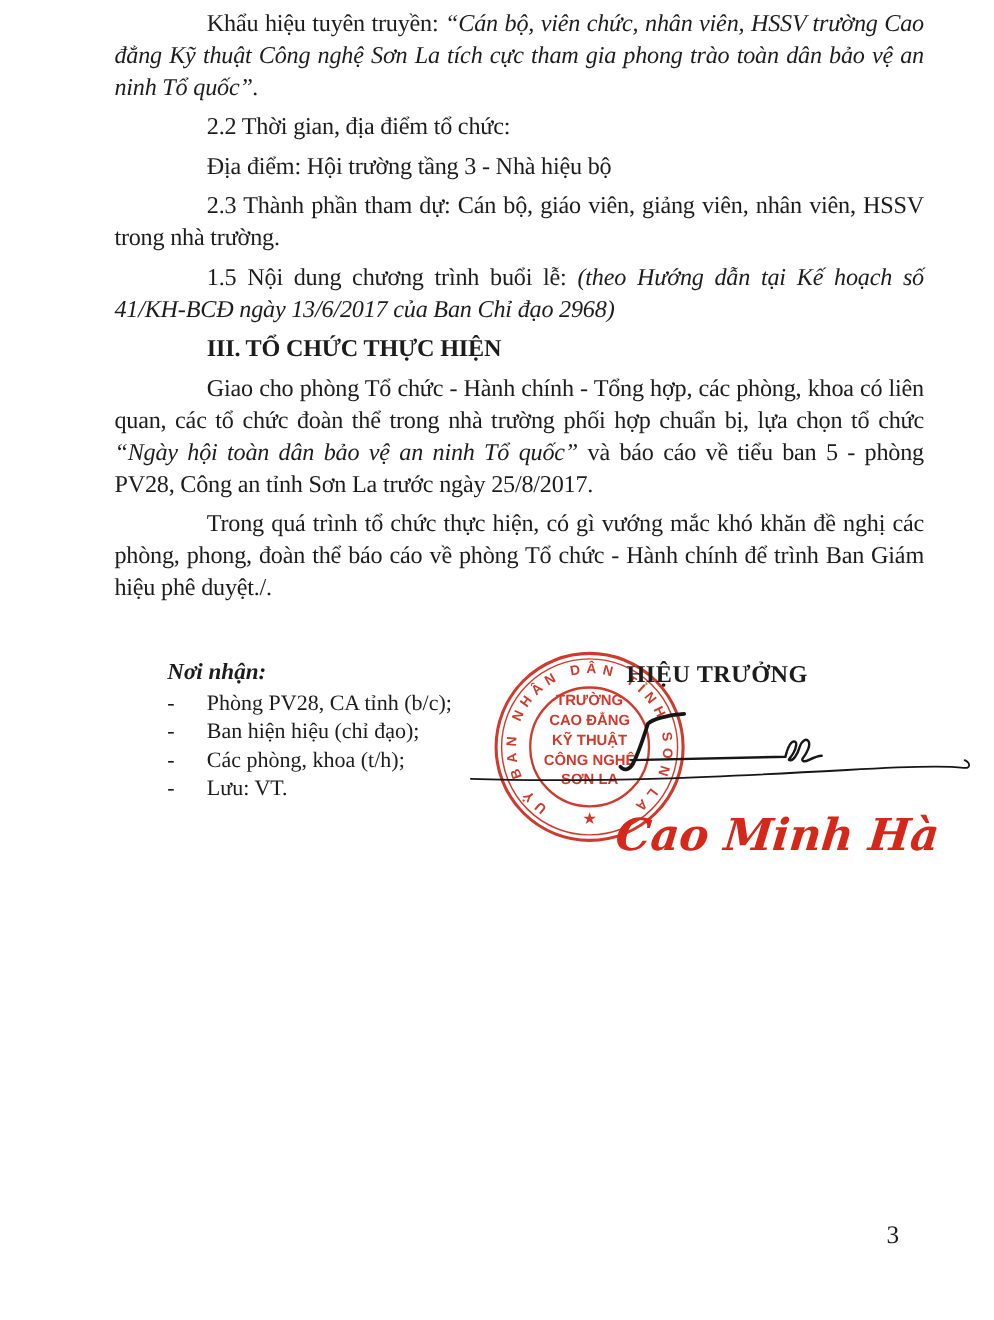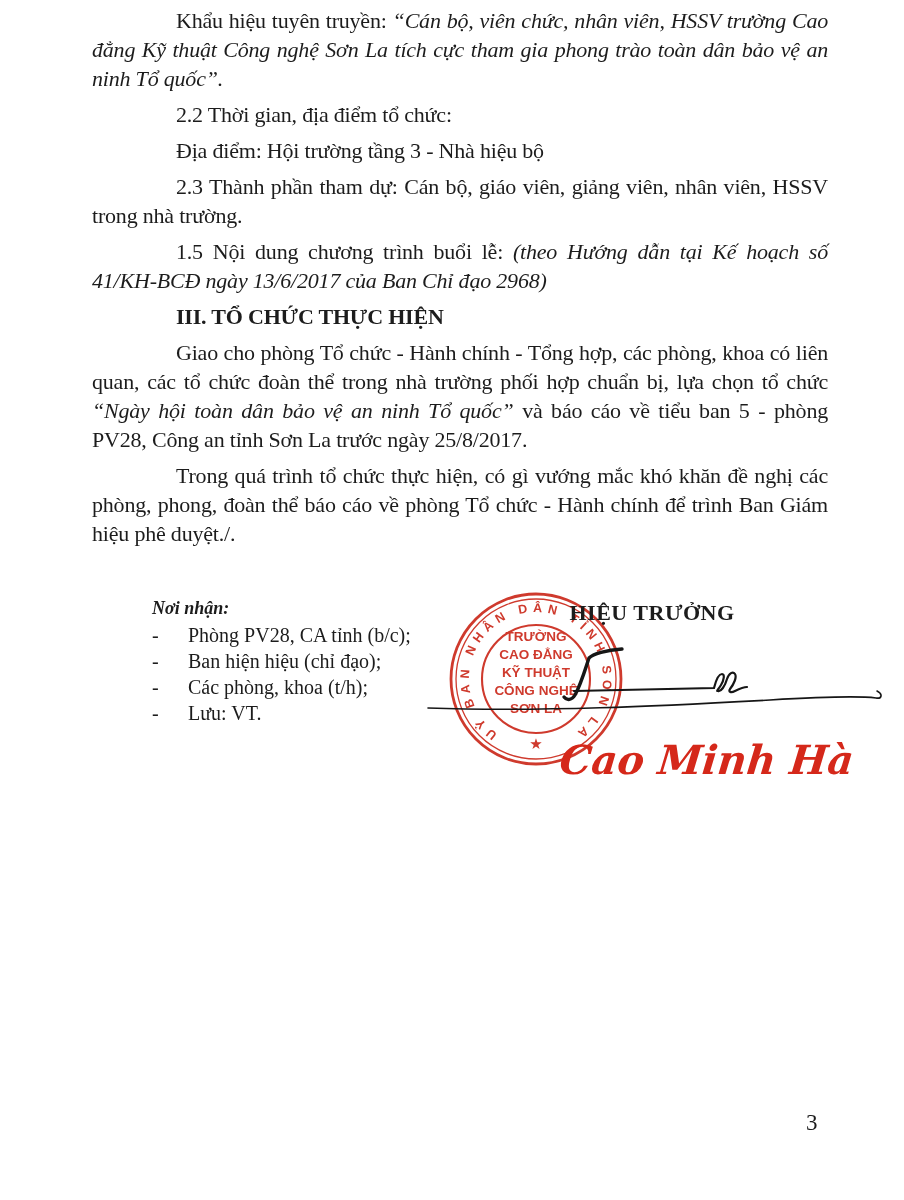--- a/index.html
+++ b/index.html
@@ -2,29 +2,29 @@
 <html><head>
 <meta charset="utf-8">
 <style>
   html,body { margin:0; padding:0; background:#e8e8e8; }
   .page {
     position:relative; width:904px; height:1200px; background:#ffffff;
     font-family:"Liberation Serif","DejaVu Serif",serif; color:#1c1c1c;
     overflow:hidden; margin:0 auto;
   }
   .body-text {
-    position:absolute; left:92px; top:6px; width:736px;
+    position:absolute; left:104px; top:6px; width:736px;
     font-size:22px; line-height:29px; text-align:justify; letter-spacing:-0.2px;
   }
   .body-text p { margin:7px 0 0 0; text-indent:84px; }
   .body-text p.first { margin-top:0; }
   .quote-italic { font-style:italic; }
   .section-heading { font-weight:bold;font-family:Liberation Serif, serif; }
   .recipients { position:absolute; left:152px; top:598px; width:330px; }
-  .recipients-heading { font-size:18px; font-weight:bold; font-style:italic; margin-bottom:6px; }
+  .recipients-heading { font-size:21px; font-weight:bold; font-style:italic; margin-bottom:6px; }
   .recipient-row { display:flex; font-size:20px; line-height:21px; margin-bottom:5px; }
   .recipient-dash { width:36px; flex:0 0 36px; }
   .sig-title {
     position:absolute; left:552px; top:600px; width:200px; text-align:center;
     font-size:22px; font-weight:bold; letter-spacing:0.5px; white-space:nowrap; z-index:4;
   }
   .stamp-svg { position:absolute; left:441px; top:584px; z-index:2; }
   .ink-svg { position:absolute; left:420px; top:630px; z-index:3; }
   .signer-name {
     position:absolute; left:560px; top:736px; width:240px; z-index:3;

